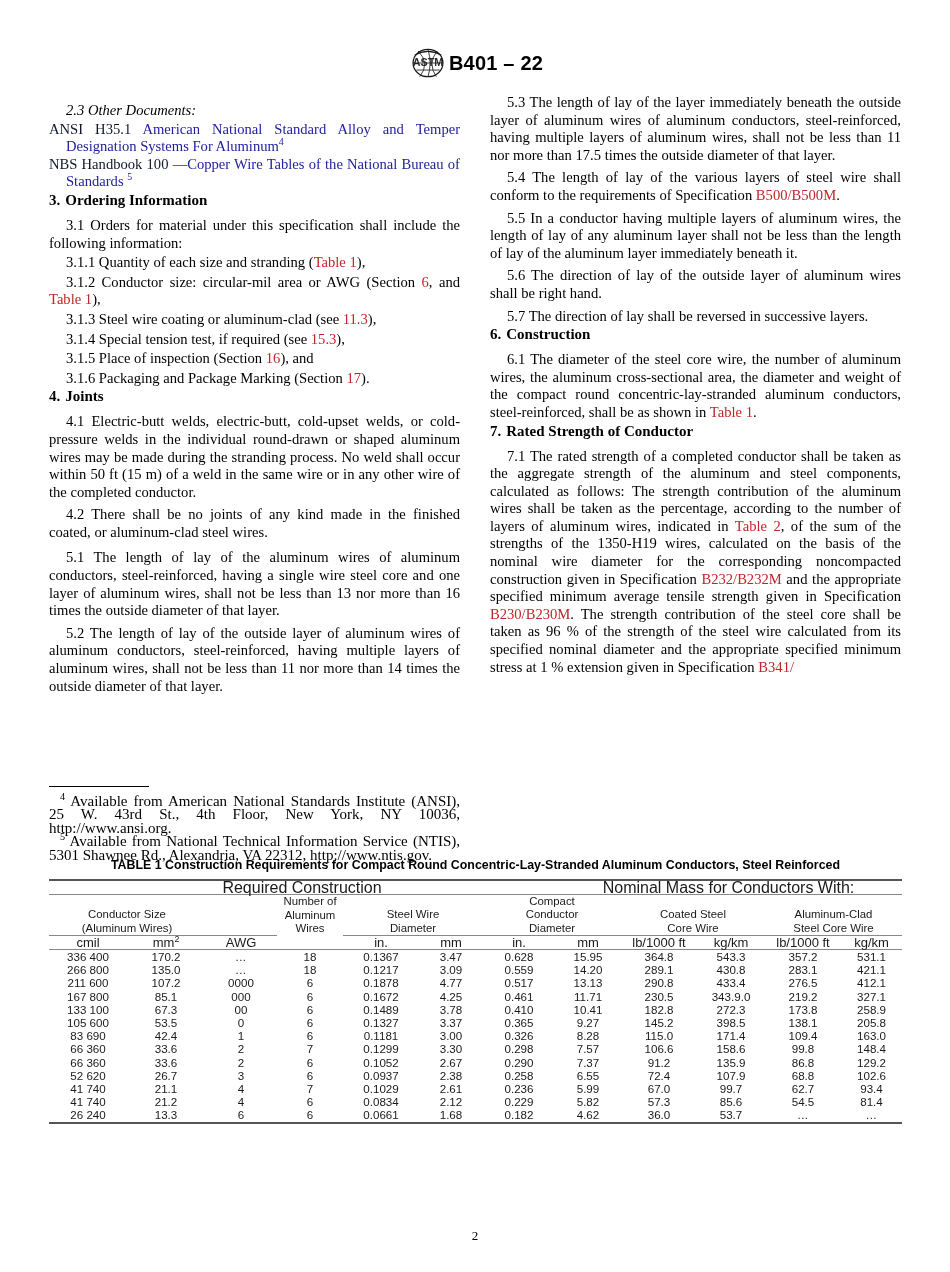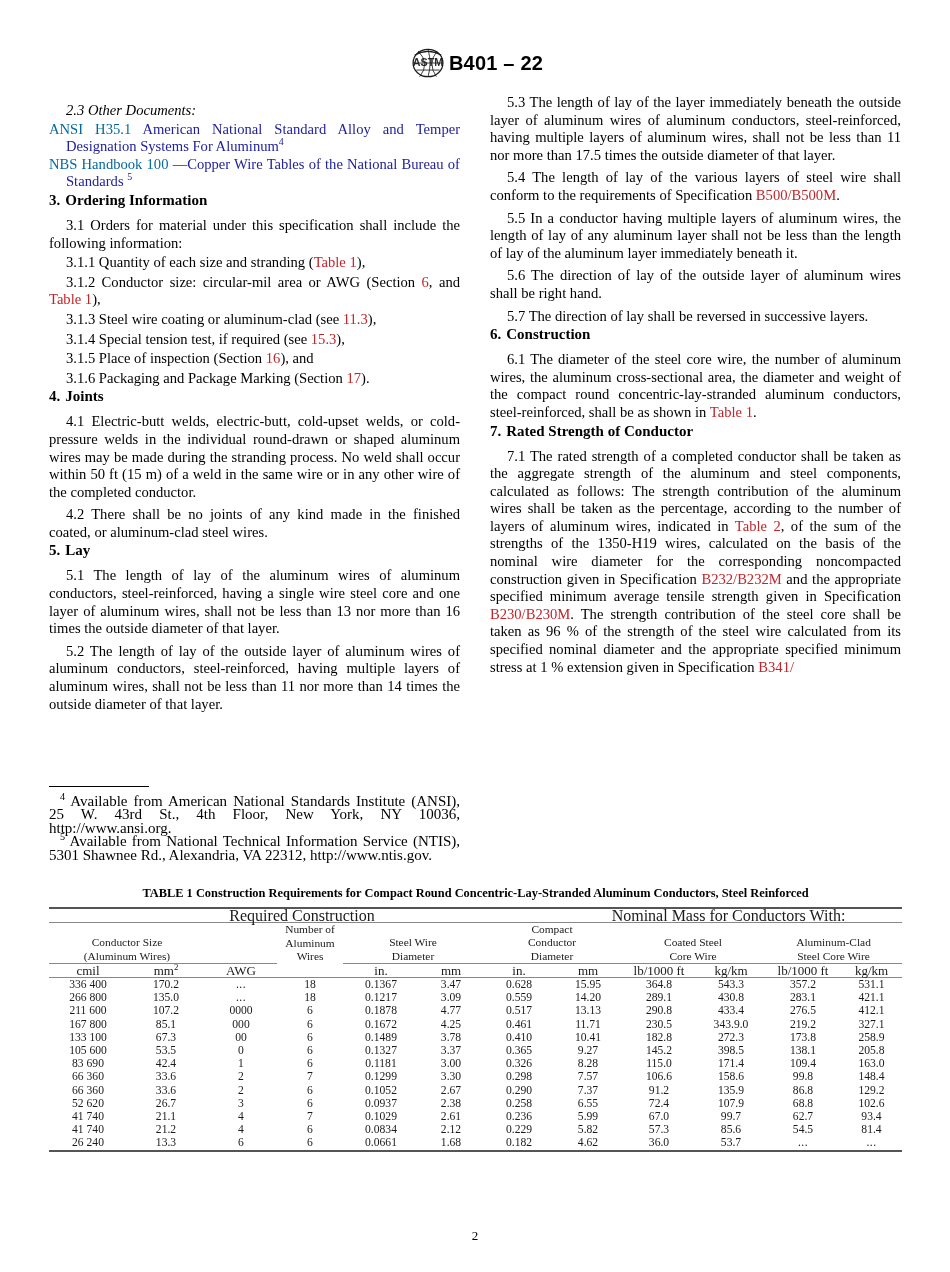--- a/index.html
+++ b/index.html
@@ -77,21 +77,21 @@
     font-size: 15px;
     font-weight: bold;
     line-height: 18px;
   }
   h3.section .num { margin-right: 5px; }
 
   .sec-gap  { margin-top: 13px; }
   .sec-gap2 { margin-top: 14px; }
   .after-head { margin-top: 8px; }
 
-  .ref-red  { color: #0369a1; }
+  .ref-red  { color: #0f172a; }
   .ref-blue { color: #22229c; }
   .xref     { color: #c0252a; }
   sup { font-size: 0.68em; vertical-align: super; line-height: 0; }
 
   
   .footnotes {
     position: absolute;
     left: 0;
     top: 692px;
     width: 411px;
@@ -105,24 +105,24 @@
   .footnotes p {
     font-size: 15px;
     line-height: 13.4px;
     text-align: justify;
   }
   .footnotes p.fn { text-indent: 11px; }
 
   
   .table-wrap {
     position: absolute;
-    top: 886px;
+    top: 858px;
     left: 49px;
     width: 853px;
-    font-family: Liberation Serif, serif;
+    font-family: Liberation Sans, sans-serif;
   }
   .table-title {
     font-size: 12.4px;
     font-weight: bold;
     text-align: center;
     line-height: 15px;
     margin-bottom: 6px;
     padding: 0 10px;
   }
   table.data {
@@ -205,21 +205,20 @@
 
     <p class="indent gap-sm"><span>3.1.5  Place of inspection (Section </span><span class="xref">16</span><span>), and</span></p>
 
     <p class="indent gap-sm"><span>3.1.6  Packaging and Package Marking (Section </span><span class="xref">17</span><span>).</span></p>
 
     <h3 class="section sec-gap"><span class="num">4.</span><span>Joints</span></h3>
 
     <p class="indent after-head">4.1  Electric-butt welds, electric-butt, cold-upset welds, or cold-pressure welds in the individual round-drawn or shaped aluminum wires may be made during the stranding process. No weld shall occur within 50 ft (15 m) of a weld in the same wire or in any other wire of the completed conductor.</p>
     <p class="indent gap">4.2  There shall be no joints of any kind made in the finished coated, or aluminum-clad steel wires.</p>
 
-    <h3 class="section sec-gap2"><span class="num">5.</span><span>Lay</span></h3>
 
     <p class="indent after-head">5.1  The length of lay of the aluminum wires of aluminum conductors, steel-reinforced, having a single wire steel core and one layer of aluminum wires, shall not be less than 13 nor more than 16 times the outside diameter of that layer.</p>
     <p class="indent gap">5.2  The length of lay of the outside layer of aluminum wires of aluminum conductors, steel-reinforced, having multiple layers of aluminum wires, shall not be less than 11 nor more than 14 times the outside diameter of that layer.</p>
 
     <div class="footnotes">
       <div class="fn-rule"></div>
       <p class="fn"><sup>4</sup><span> Available from American National Standards Institute (ANSI), 25 W. 43rd St., 4th Floor, New York, NY 10036, http://www.ansi.org.</span></p>
       <p class="fn"><sup>5</sup><span> Available from National Technical Information Service (NTIS), 5301 Shawnee Rd., Alexandria, VA 22312, http://www.ntis.gov.</span></p>
     </div>
   </div>

